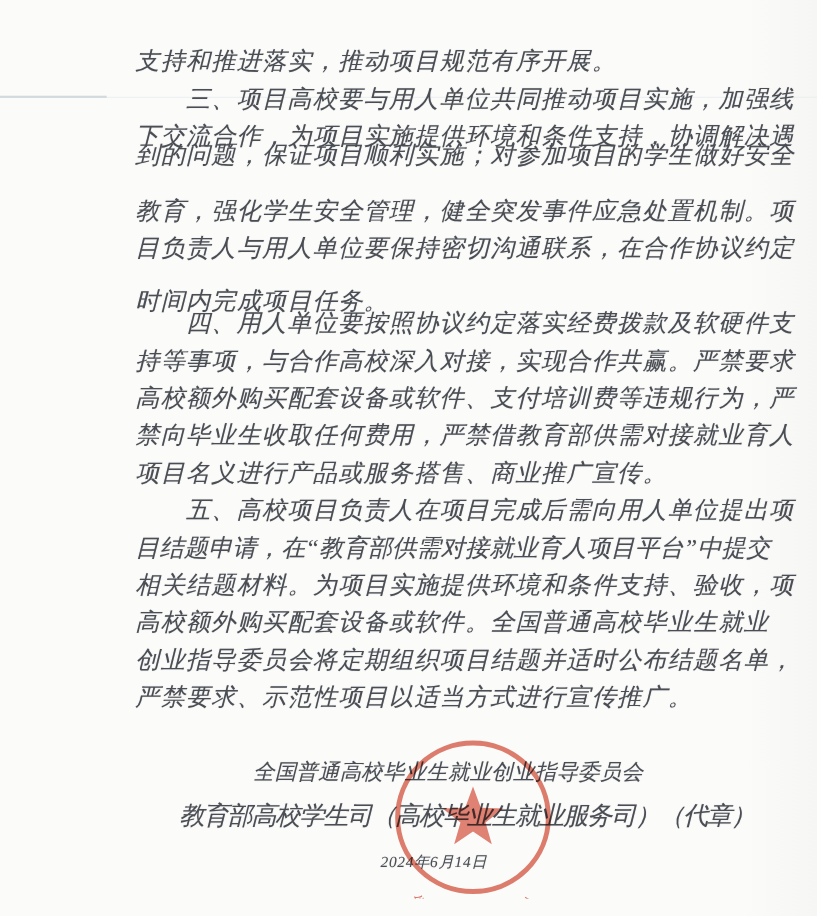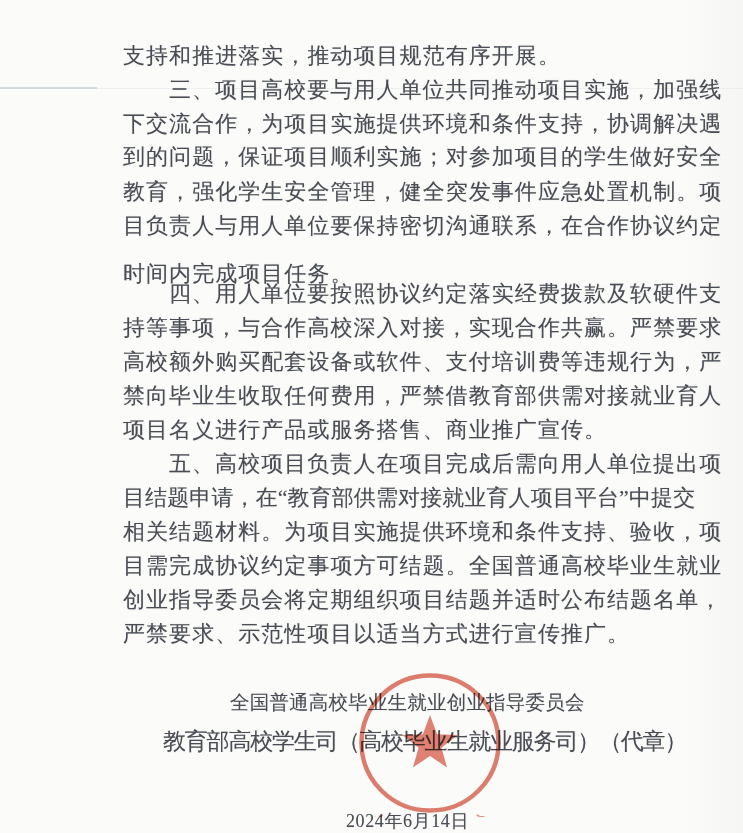--- a/index.html
+++ b/index.html
@@ -11,20 +11,21 @@
   body{
     font-family:"Liberation Serif","DejaVu Serif",serif;
     background:#ffffff;
   }
   .page{
     position:relative;
     width:743px;
     height:833px;
     overflow:hidden;
     background:linear-gradient(90deg,var(--bg) 0%,var(--bg) 91%,#f6f6f4 100%);
+    font-style:italic;
   }
   .artifact{position:absolute;left:0;pointer-events:none;}
   .artifact-strong{top:87px;width:97px;height:2px;background:#ccd5d9;opacity:.85;}
   .artifact-faint{top:88px;width:100%;height:1px;background:#e9edee;opacity:.8;}
   .body-line{
     position:absolute;
     left:123px;
     height:34px;
     line-height:34px;
     font-size:22px;
@@ -38,21 +39,21 @@
   .sig{
     position:absolute;
     height:26px;
     line-height:26px;
     white-space:nowrap;
     color:var(--ink);
     text-shadow:0 0 1px rgba(74,78,84,.35);
   }
   .sig-org{left:230px;top:690px;font-size:19.5px;letter-spacing:0.2px;}
   .sig-dept{left:163px;top:729px;font-size:23px;letter-spacing:-1.2px;}
-  .sig-date{left:346px;top:772px;font-size:18px;letter-spacing:0.6px;margin-top:36px;}
+  .sig-date{left:346px;top:772px;font-size:14px;letter-spacing:0.6px;}
   .seal{
     position:absolute;
     left:356px;
     top:671px;
     mix-blend-mode:multiply;
     opacity:.88;
   }
   .seal-border{
     fill:none;
     stroke:var(--seal);
@@ -76,33 +77,33 @@
 
 <div class="page">
 
   <div class="artifact artifact-faint"></div>
   <div class="artifact artifact-strong"></div>
 
   <div class="body-text">
       <div class="body-line" style="top: 39px;">支持和推进落实，推动项目规范有序开展。</div>
       <div class="body-line indent" style="top: 73px;">三、项目高校要与用人单位共同推动项目实施，加强线</div>
       <div class="body-line" style="top: 107px;">下交流合作，为项目实施提供环境和条件支持，协调解决遇</div>
-      <div class="body-line" style="top: 140px;">到的问题，保证项目顺利实施；对参加项目的学生做好安全</div>
+      <div class="body-line" style="top: 124px;">到的问题，保证项目顺利实施；对参加项目的学生做好安全</div>
       <div class="body-line" style="top: 175px;">教育，强化学生安全管理，健全突发事件应急处置机制。项</div>
       <div class="body-line" style="top: 209px;">目负责人与用人单位要保持密切沟通联系，在合作协议约定</div>
       <div class="body-line" style="top: 257px;">时间内完成项目任务。</div>
       <div class="body-line indent" style="top: 277px;">四、用人单位要按照协议约定落实经费拨款及软硬件支</div>
       <div class="body-line" style="top: 311px;">持等事项，与合作高校深入对接，实现合作共赢。严禁要求</div>
       <div class="body-line" style="top: 345px;">高校额外购买配套设备或软件、支付培训费等违规行为，严</div>
       <div class="body-line" style="top: 379px;">禁向毕业生收取任何费用，严禁借教育部供需对接就业育人</div>
       <div class="body-line" style="top: 413px;">项目名义进行产品或服务搭售、商业推广宣传。</div>
       <div class="body-line indent" style="top: 447px;">五、高校项目负责人在项目完成后需向用人单位提出项</div>
       <div class="body-line tight" style="top: 481px;">目结题申请，在“教育部供需对接就业育人项目平台”中提交</div>
       <div class="body-line" style="top: 515px;">相关结题材料。为项目实施提供环境和条件支持、验收，项</div>
-      <div class="body-line" style="top: 549px;">目需完成协议约定事项方可结题。全国普通高校毕业生就业</div>
+      <div class="body-line" style="top: 549px;">高校额外购买配套设备或软件。全国普通高校毕业生就业</div>
       <div class="body-line" style="top: 583px; text-align: center;">创业指导委员会将定期组织项目结题并适时公布结题名单，</div>
       <div class="body-line" style="top: 617px;">严禁要求、示范性项目以适当方式进行宣传推广。</div>
     </div>
 
   <div class="sig sig-org">全国普通高校毕业生就业创业指导委员会</div>
 
   <div class="sig sig-dept">教育部高校学生司（高校毕业生就业服务司）（代章）</div>
 
   <div class="sig sig-date">2024年6月14日</div>
 

